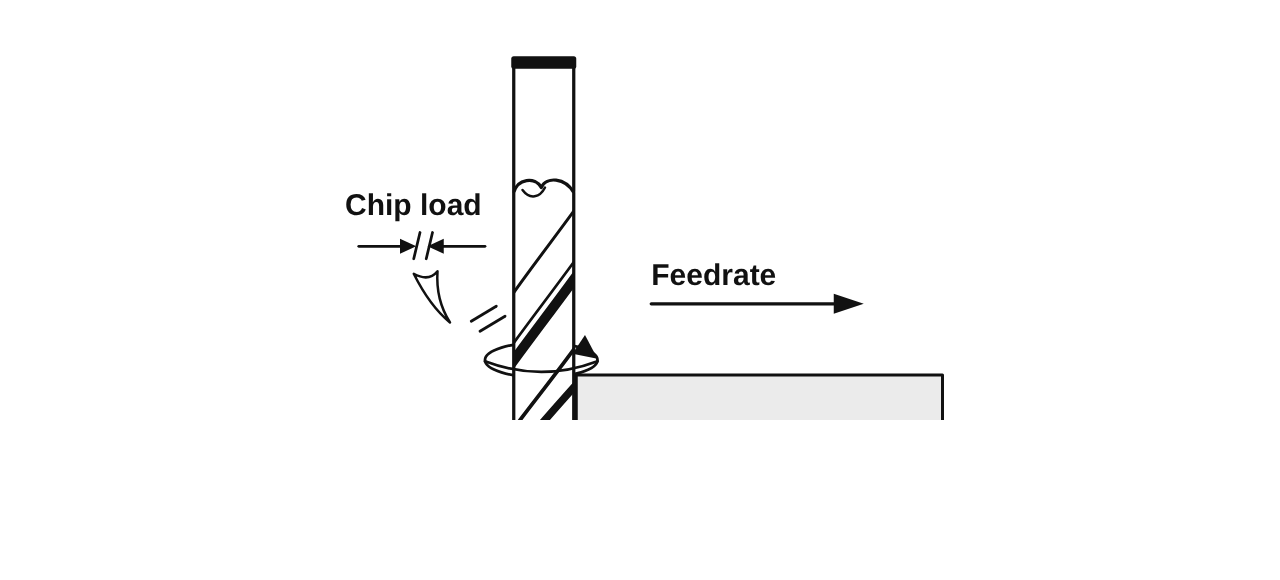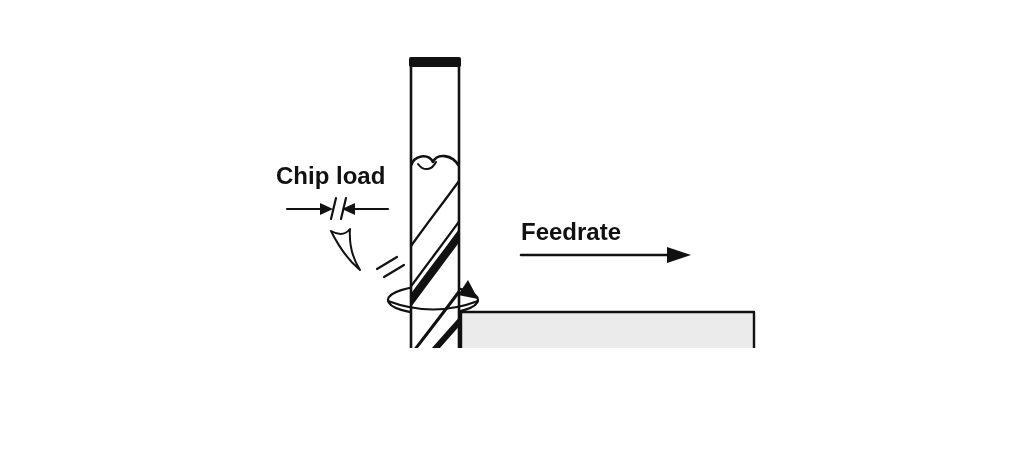--- a/index.html
+++ b/index.html
@@ -7,21 +7,20 @@
     --workpiece:#ebebeb;
     --bg:#ffffff;
   }
   html,body{margin:0;padding:0;background:var(--bg);}
   .stage{
     position:relative;
     width:1024px;height:336px;
     background:var(--bg);
     overflow:hidden;
     font-family:"Liberation Sans", sans-serif;
-    margin-top:12px;
   }
   svg{display:block;}
   .outline{fill:none;stroke:var(--stroke);stroke-width:2.4;stroke-linecap:round;stroke-linejoin:round;}
   .filled{fill:var(--stroke);stroke:none;}
   .white-fill{fill:#ffffff;stroke:var(--stroke);stroke-width:2.6;stroke-linejoin:round;}
   .workpiece-shape{fill:var(--workpiece);stroke:var(--stroke);stroke-width:2.4;stroke-linejoin:round;}
   .flute-line{fill:none;stroke:var(--stroke);stroke-linecap:round;}
   .label-text{
     font-family:"Liberation Sans", sans-serif;
     font-weight:700;

